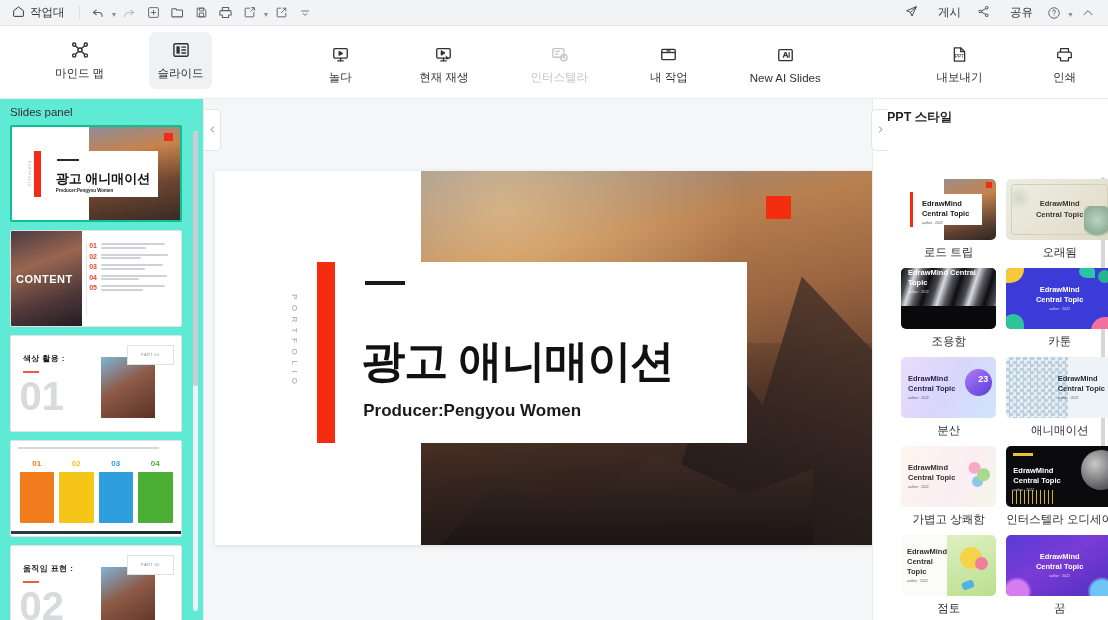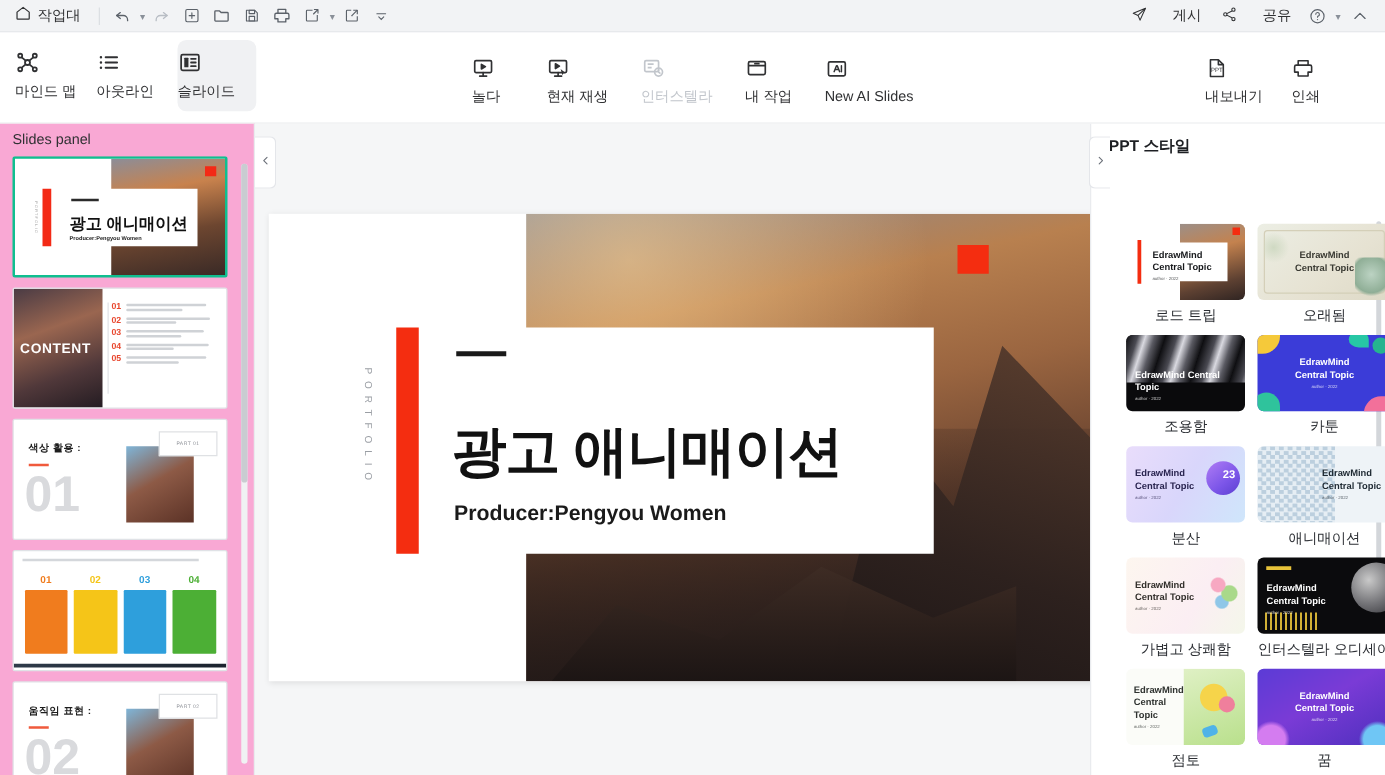--- a/index.html
+++ b/index.html
@@ -43,22 +43,22 @@
   }
 
   
   .toolbar {
     position: absolute; top: 26px; left: 0; width: 1108px; height: 73px;
     background: #ffffff; border-bottom: 1px solid #e9ebee;
   }
   .tool-group-left { position: absolute; left: 12px; top: 6px; display: flex; gap: 2px; }
   .tool-btn {
     width: 63px; height: 57px; border-radius: 7px;
-    display: flex; flex-direction: column; align-items: flex-start; justify-content: center;
-    gap: 6px; cursor: default;
+    display: flex; flex-direction: column; align-items: center; justify-content: center;
+    gap: 6px; cursor: default; margin-left: 36px;
   }
   .tool-btn.active { background: #f0f1f3; }
   .tool-btn .ic { color: #303133; height: 20px; display:flex; align-items:center;}
   .tool-btn .lbl { font-size: 11.5px; color: #303133; white-space: nowrap; }
   .tool-btn.disabled .ic, .tool-btn.disabled .lbl { color: #c2c6cc; }
 
   .tool-group-center {
     position: absolute; left: 0; right: 0; top: 10px;
     display: flex; justify-content: center; gap: 10px;
   }
@@ -68,21 +68,21 @@
 
   
   .workspace {
     position: absolute; top: 99px; left: 0; width: 1108px; height: 521px;
     background: #f5f6f7;
   }
 
   
   .slides-panel {
     position: absolute; left: 0; top: 0; width: 204px; height: 521px;
-    background: #f9a8d4; border-right: 1px solid #e9ebee;
+    background: #5eead4; border-right: 1px solid #e9ebee;
   }
   .slides-panel-head {
     height: 26px; display: flex; align-items: center; padding-left: 10px;
     font-size: 11.5px; color: #303133;
   }
   .slides-scroll {
     position: absolute; top: 26px; left: 0; width: 204px; height: 495px;
     overflow: hidden; padding: 0 0 0 10px;
   }
   .slide-thumb {
@@ -362,29 +362,20 @@
           <svg width="20" height="20" viewBox="0 0 24 24" fill="none" stroke="currentColor" stroke-width="1.7">
             <circle cx="12" cy="12" r="2.4"></circle>
               <circle cx="5" cy="5.5" r="1.9"></circle>
               <circle cx="19" cy="5.5" r="1.9"></circle>
             <circle cx="5" cy="18.5" r="1.9"></circle>
               <circle cx="19" cy="18.5" r="1.9"></circle>
             <path d="M6.5 7l4 3.5M17.5 7l-4 3.5M6.5 17l4-3.5M17.5 17l-4-3.5"></path>
           </svg>
         </span>
         <span class="lbl">마인드 맵</span>
-      </div>
-      <div class="tool-btn">
-        <span class="ic">
-          <svg width="20" height="20" viewBox="0 0 24 24" fill="none" stroke="currentColor" stroke-width="1.8" stroke-linecap="round">
-            <path d="M9 7h11M9 12h11M9 17h11"></path>
-              <path d="M4.5 7h.01M4.5 12h.01M4.5 17h.01" stroke-width="2.4"></path>
-          </svg>
-        </span>
-        <span class="lbl">아웃라인</span>
       </div>
       <div class="tool-btn active">
         <span class="ic">
           <svg width="20" height="20" viewBox="0 0 24 24" fill="none" stroke="currentColor" stroke-width="1.7" stroke-linejoin="round">
             <rect x="3.5" y="4.5" width="17" height="15" rx="1.5"></rect>
             <rect x="6.5" y="7.5" width="4" height="9" fill="currentColor" stroke="none" rx=".5"></rect>
             <path d="M13 8.5h4.5M13 12h4.5M13 15.5h4.5" stroke-linecap="round"></path>
           </svg>
         </span>
         <span class="lbl">슬라이드</span>
@@ -639,21 +630,21 @@
             <div style="position:absolute;left:5px;top:6px;width:20px;height:26px;background:radial-gradient(circle at 40% 50%, #cfd9c2 0%, rgba(207,217,194,0) 70%);"></div>
             <div class="ctr sp-tt" style="color:#3a3a33;">
               <span>EdrawMind</span><br>
               <span>Central Topic</span>
             </div>
           </div>
           <div class="sp-label">오래됨</div>
         </div>
 
         <div class="sp-card">
-          <div class="sp-thumb" style="background:#0a0a0c; align-items:flex-end; justify-content:flex-start;">
+          <div class="sp-thumb" style="background:#0a0a0c; align-items:flex-start; justify-content:flex-start;">
             <div style="position:absolute;left:0;top:0;right:0;height:62%;background:
               repeating-linear-gradient(108deg,#0d0d10 0px,#4a4a52 9px,#d9d9e0 15px,#5a5a62 22px,#111114 30px);"></div>
             <div class="ctr sp-tt" style="color:#fff;padding:0 0 7px 7px;text-align:left;">
               <span>EdrawMind</span>
               <span>Central Topic</span>
               <span class="sub">author · 2022</span>
             </div>
           </div>
           <div class="sp-label">조용함</div>
         </div>

